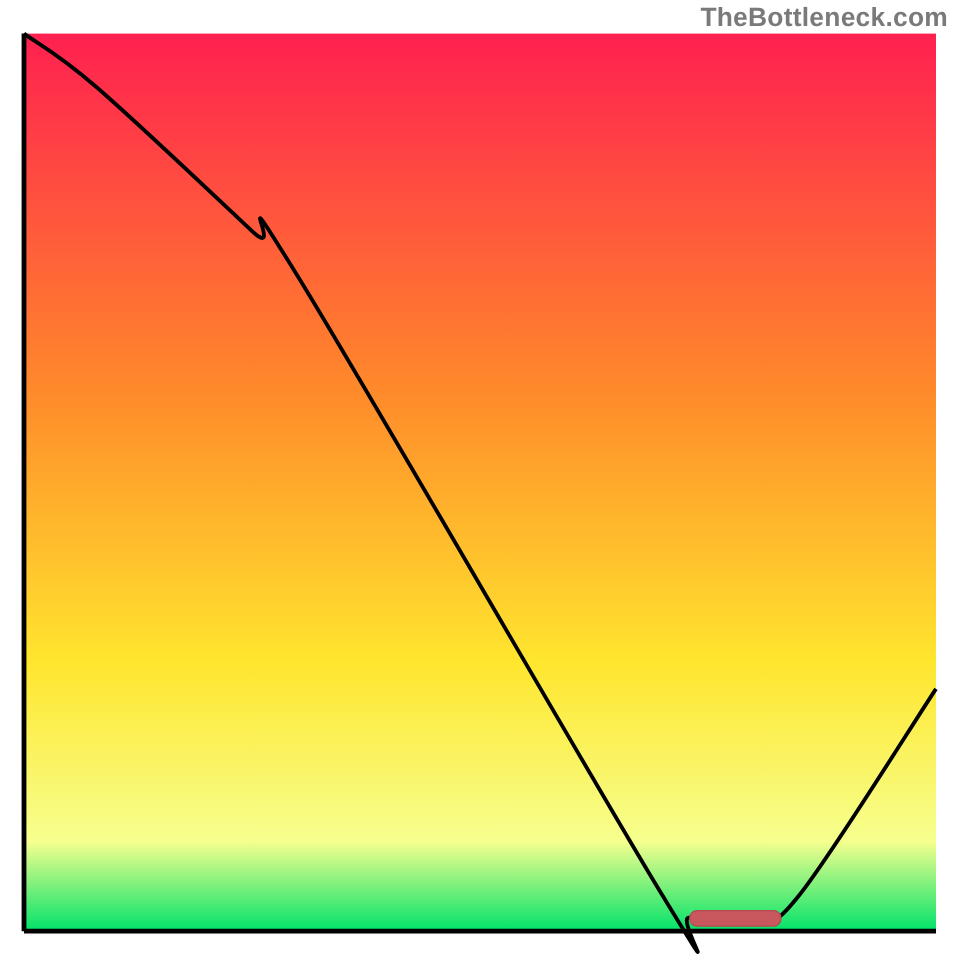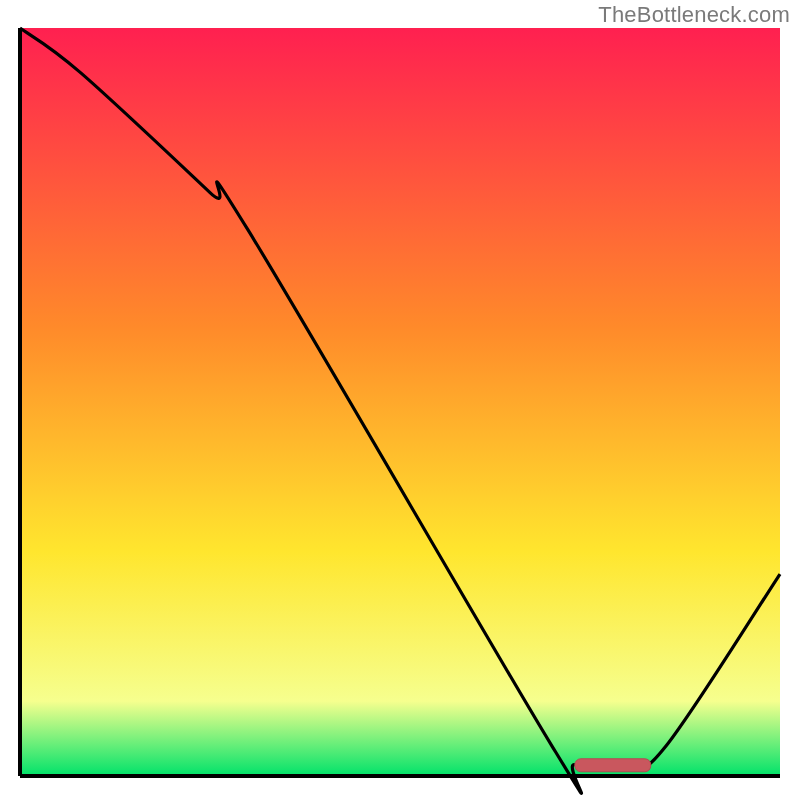--- a/index.html
+++ b/index.html
@@ -14,21 +14,21 @@
   .wrap {
     position: relative;
     width: 800px;
     height: 800px;
   }
   .watermark {
     position: absolute;
     top: 2px;
     right: 10px;
     font-size: 22px;
-    font-weight: 400;
+    font-weight: 700;
     color: #7a7a7a;
     letter-spacing: 0.2px;
   }
   svg {
     position: absolute;
     left: 0;
     top: 0;
   }
 </style>
 </head>

